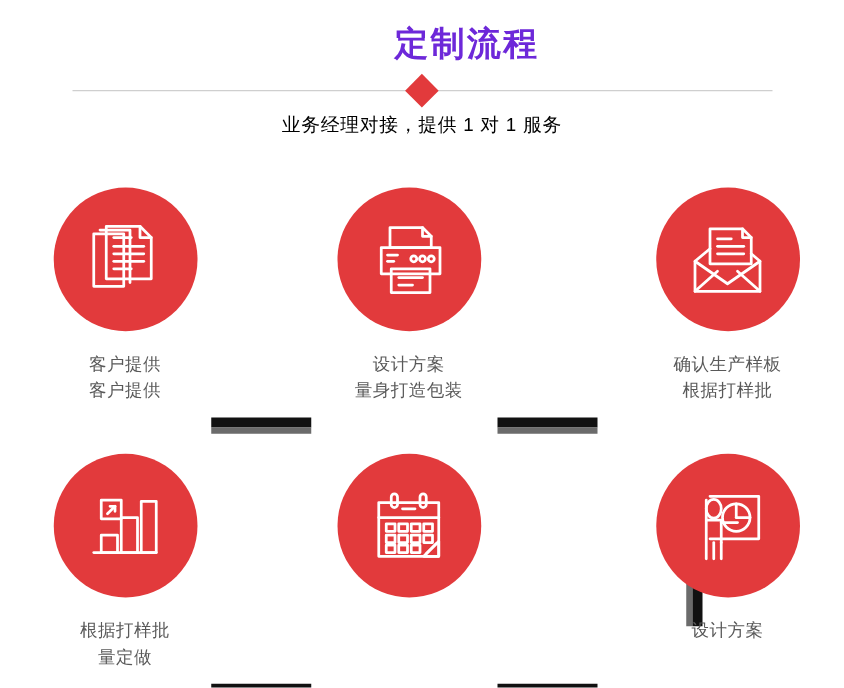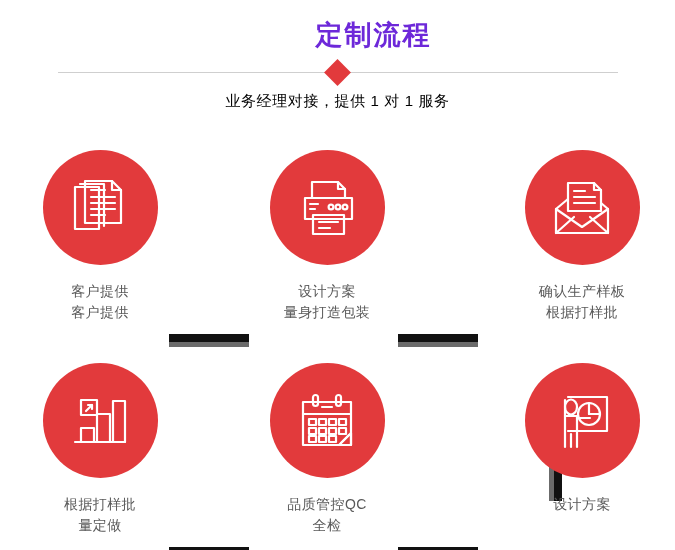--- a/index.html
+++ b/index.html
@@ -311,24 +311,20 @@
           <rect x="33" y="38" width="7" height="6"></rect>
           <rect x="43" y="38" width="7" height="6"></rect>
           <rect x="13" y="46" width="7" height="6"></rect>
           <rect x="23" y="46" width="7" height="6"></rect>
           <rect x="33" y="46" width="7" height="6"></rect>
           <path d="M43,55 L55,55 L55,43 Z"></path>
           <line x1="45" y1="53" x2="53" y2="45"></line>
         </g>
       </svg>
     </div>
-    <div class="step-label">
-      <span>品质管控QC</span>
-      <span>全检</span>
-    </div>
   </div>
 
   <div class="step step-c3 step-r2">
     <div class="circle">
       <svg width="62" height="62" viewBox="0 0 62 62">
         <g fill="none" stroke="#ffffff" stroke-width="2.2" stroke-linejoin="round" stroke-linecap="round">
           <path d="M17,7 L56,7 L56,41 L17,41"></path>
           <circle cx="38" cy="24" r="11"></circle>
           <line x1="38" y1="24" x2="38" y2="13"></line>
           <line x1="38" y1="24" x2="49" y2="24"></line>

